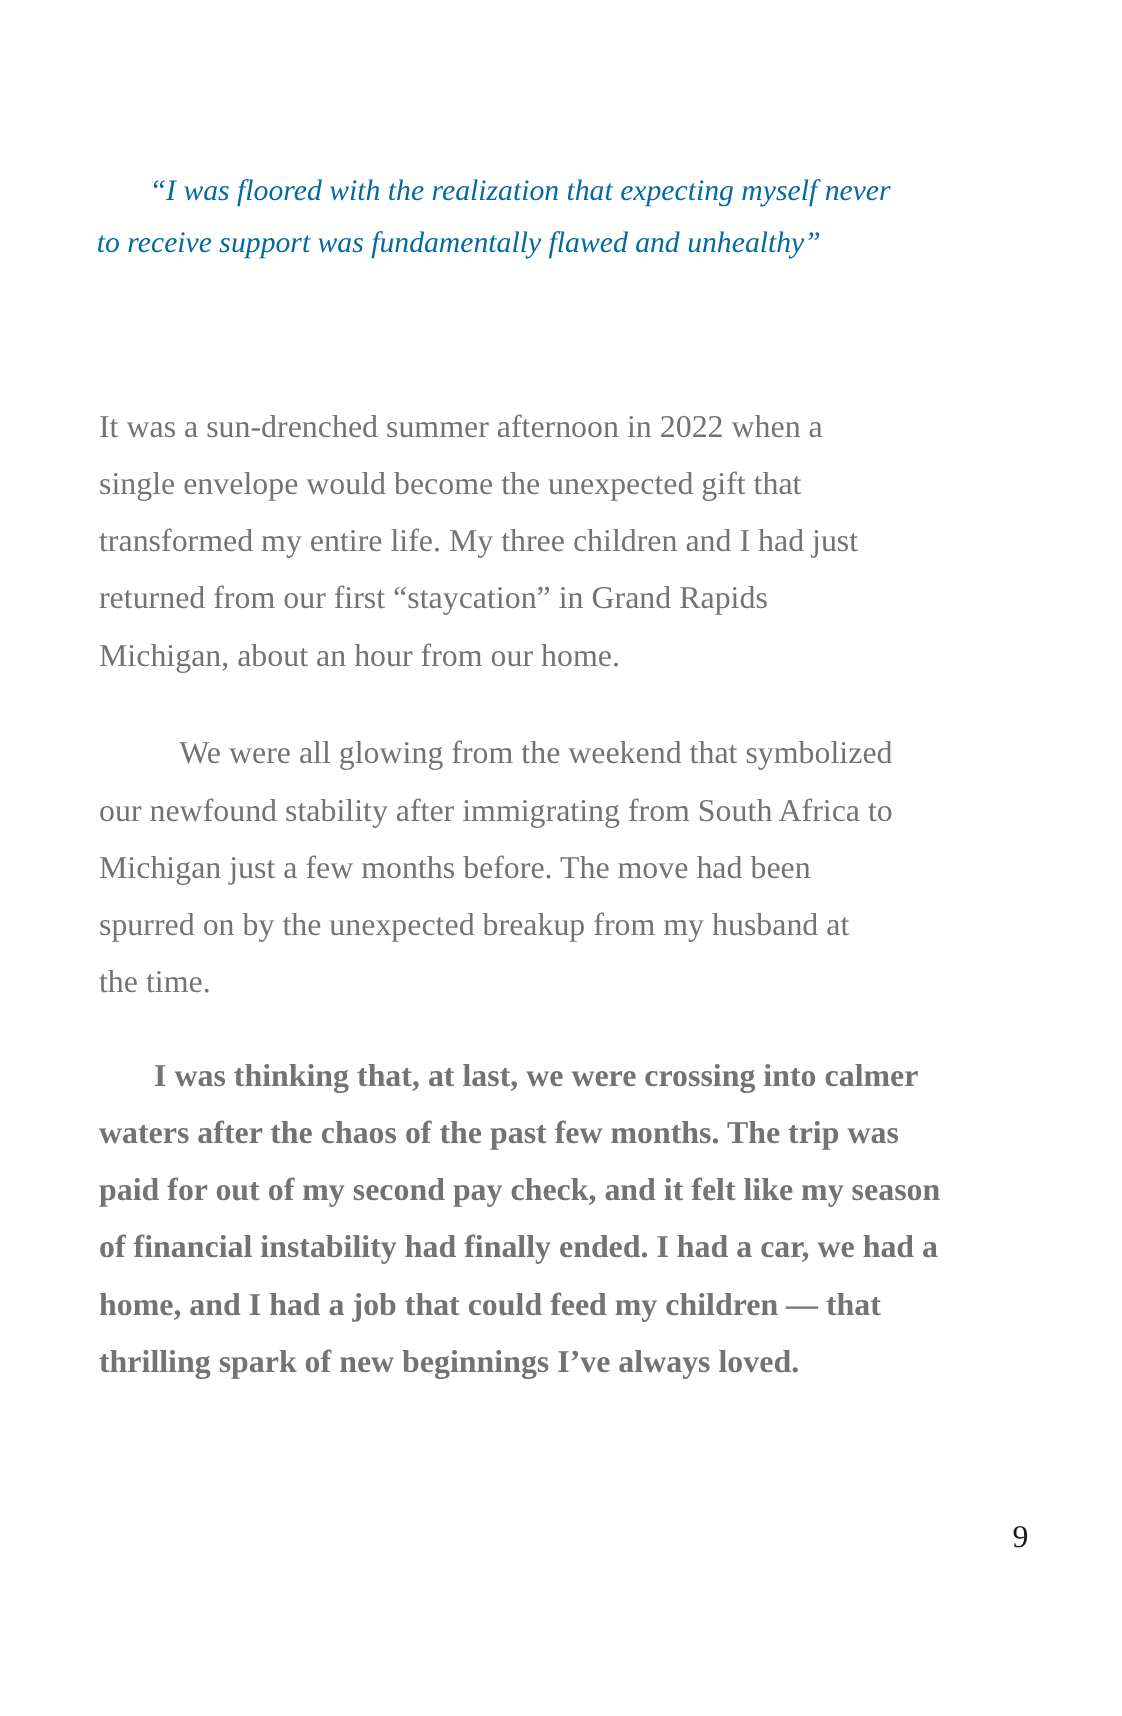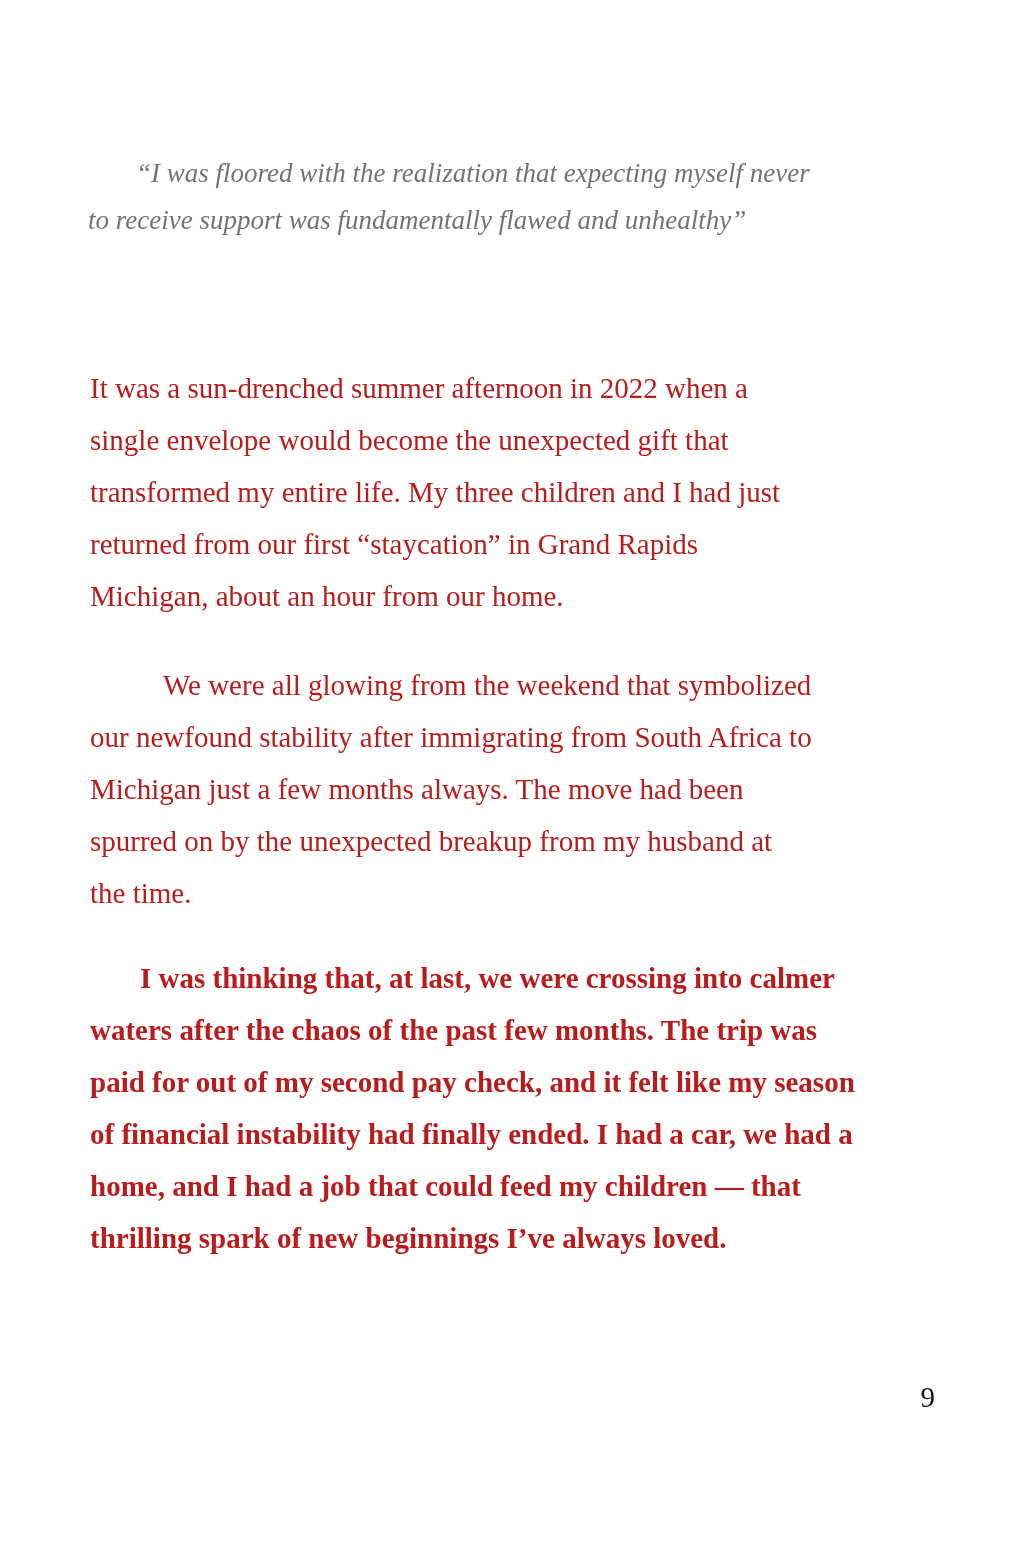--- a/index.html
+++ b/index.html
@@ -17,32 +17,32 @@
     overflow: hidden;
   }
   .epigraph {
     position: absolute;
     left: 88px;
     top: 150px;
     width: 845px;
     font-style: italic;
     font-size: 27px;
     line-height: 47px;
-    color: #737373;
+    color: #0369a1;
     white-space: pre-line;
     text-indent: 48px;
   }
   .para {
     position: absolute;
     left: 90px;
     width: 848px;
     font-size: 29px;
     line-height: 52px;
     white-space: pre-line;
-    color: #b91c1c;
+    color: #737373;
   }
   .p1 { top: 362px; }
   .p2 { top: 659px; text-indent: 73px; }
   .p3 { top: 952px; text-indent: 50px; font-weight: bold; }
   .pagenum {
     position: absolute;
     top: 1381px;
     right: 85px;
     font-size: 29px;
     line-height: 32px;
@@ -57,21 +57,21 @@
 to receive support was fundamentally flawed and unhealthy”</div>
 
   <div class="para p1">It was a sun-drenched summer afternoon in 2022 when a
 single envelope would become the unexpected gift that
 transformed my entire life. My three children and I had just
 returned from our first “staycation” in Grand Rapids
 Michigan, about an hour from our home.</div>
 
   <div class="para p2">We were all glowing from the weekend that symbolized
 our newfound stability after immigrating from South Africa to
-Michigan just a few months always. The move had been
+Michigan just a few months before. The move had been
 spurred on by the unexpected breakup from my husband at
 the time.</div>
 
   <div class="para p3">I was thinking that, at last, we were crossing into calmer
 waters after the chaos of the past few months. The trip was
 paid for out of my second pay check, and it felt like my season
 of financial instability had finally ended. I had a car, we had a
 home, and I had a job that could feed my children — that
 thrilling spark of new beginnings I’ve always loved.</div>
 

